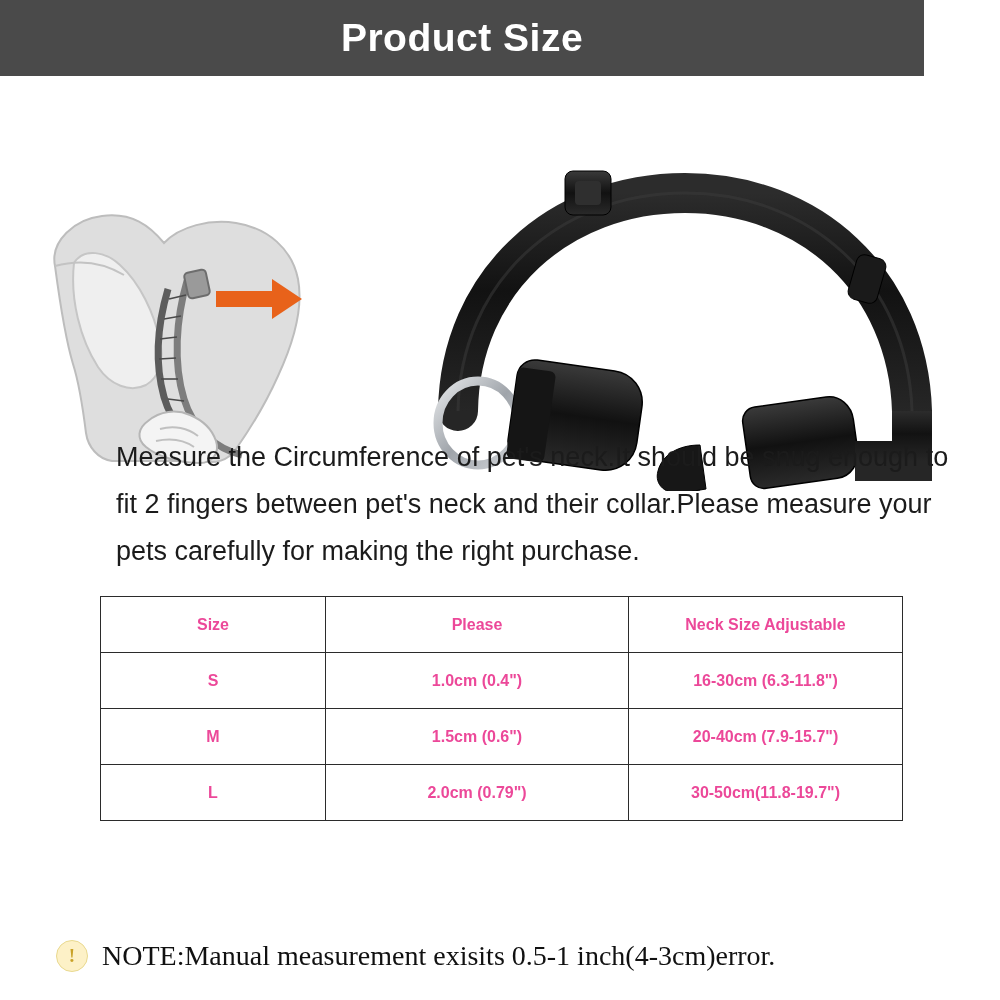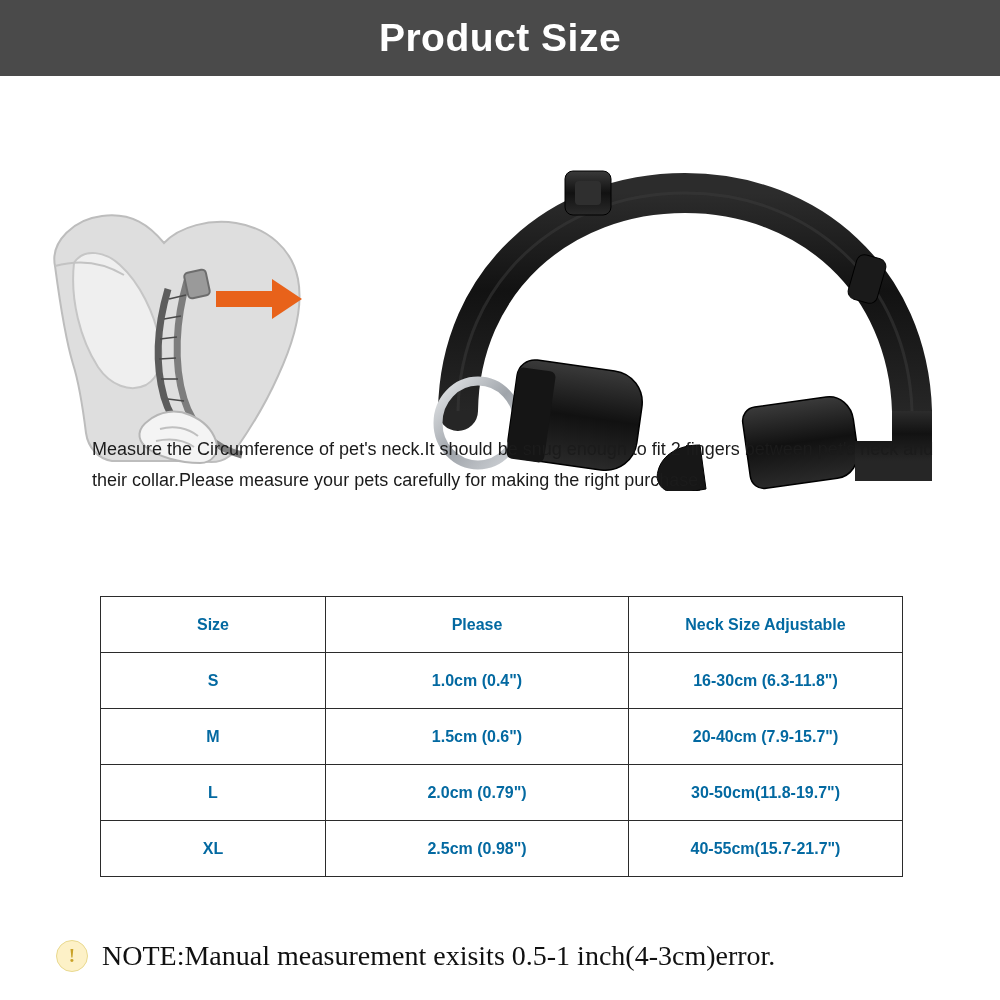--- a/index.html
+++ b/index.html
@@ -11,21 +11,21 @@
     height: 1000px;
     background: #ffffff;
     font-family: "Liberation Sans", sans-serif;
     color: #1a1a1a;
     overflow: hidden;
     position: relative;
   }
 
   
   .header {
-    width: 1000px;
+    width: 924px;
     height: 76px;
     background: #4a4a4a;
     display: flex;
     align-items: center;
     justify-content: center;
     box-sizing: border-box;
   }
   .header-title {
     color: #ffffff;
     font-size: 39px;
@@ -55,44 +55,44 @@
     position: absolute;
     left: 400px;
     top: 85px;
     width: 570px;
     height: 330px;
   }
 
   
   .description {
     position: absolute;
-    left: 92px;
+    left: 116px;
     top: 434px;
     width: 845px;
-    font-size: 18px;
-    line-height: 31px;
+    font-size: 27px;
+    line-height: 47px;
     color: #1b1b1b;
     font-family: "Liberation Sans", sans-serif;
   }
 
   
   .size-table {
     position: absolute;
     left: 100px;
     top: 596px;
     width: 802px;
     border-collapse: collapse;
     table-layout: fixed;
   }
   .size-table td, .size-table th {
     border: 1px solid #2b2b2b;
     text-align: center;
     font-size: 16px;
     font-weight: bold;
-    color: #0369a1;
+    color: #ec4899;
     height: 55px;
     padding: 0;
     font-family: "Liberation Sans", sans-serif;
     margin-top: 40px;
   }
   .size-table col.c1 { width: 225px; }
   .size-table col.c2 { width: 303px; }
   .size-table col.c3 { width: 274px; }
 
   
@@ -256,24 +256,19 @@
     <tr>
       <td>M</td>
       <td>1.5cm (0.6")</td>
       <td>20-40cm (7.9-15.7")</td>
     </tr>
     <tr>
       <td>L</td>
       <td>2.0cm (0.79")</td>
       <td>30-50cm(11.8-19.7")</td>
     </tr>
-    <tr>
-      <td>XL</td>
-      <td>2.5cm (0.98")</td>
-      <td>40-55cm(15.7-21.7")</td>
-    </tr>
   </tbody>
 </table>
 
 <div class="note">
   <div class="note-icon">!</div>
   <div class="note-text">NOTE:Manual measurement exisits 0.5-1 inch(4-3cm)error.</div>
 </div>
 
 </body></html>

